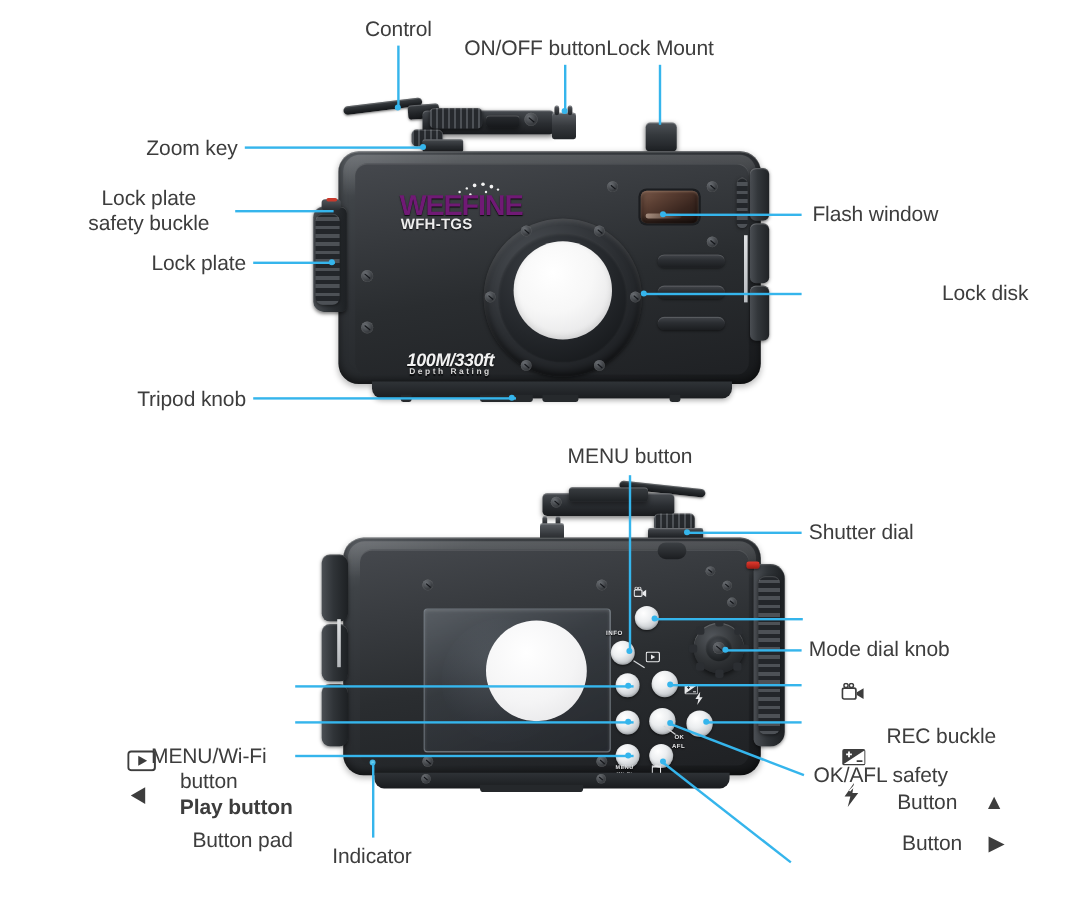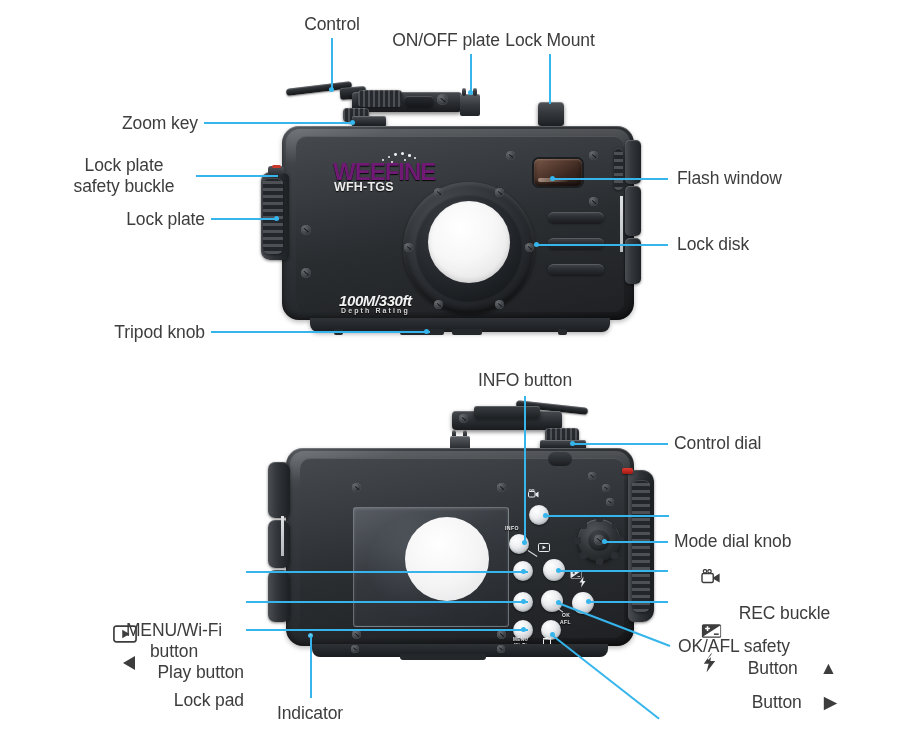--- a/index.html
+++ b/index.html
@@ -315,29 +315,29 @@
     <div class="ln lnh" style="left:211px;top:331px;width:219px;"></div>
     <div class="dot" style="left:424px;top:329px;"></div>
 
     <div class="ln lnh" style="left:552px;top:178px;width:116px;"></div>
     <div class="dot" style="left:550px;top:176px;"></div>
 
     <div class="ln lnh" style="left:536px;top:244px;width:132px;"></div>
     <div class="dot" style="left:534px;top:242px;"></div>
 
     <div class="lbl c" style="left:286px;top:14px;width:92px;">Control</div>
-    <div class="lbl c" style="left:381px;top:30px;width:130px;">ON/OFF plate</div>
+    <div class="lbl c" style="left:381px;top:30px;width:130px;">ON/OFF button</div>
     <div class="lbl c" style="left:502px;top:30px;width:96px;">Lock Mount</div>
     <div class="lbl r" style="left:60px;top:113px;width:138px;">Zoom key</div>
     <div class="lbl c" style="left:56px;top:155px;width:136px;">Lock plate
 safety buckle</div>
     <div class="lbl r" style="left:65px;top:209px;width:140px;">Lock plate</div>
     <div class="lbl r" style="left:61px;top:322px;width:144px;">Tripod knob</div>
     <div class="lbl l" style="left:677px;top:168px;width:190px;">Flash window</div>
-    <div class="lbl l" style="left:677px;top:234px;width:180px;">Lock disk</div>
+    <div class="lbl l" style="left:677px;top:234px;width:180px;text-align:right;">Lock disk</div>
   </div>
 
   <div>
 
     <div class="lever" style="left:516px;top:404px;width:72px;height:7px;border-radius:4px;transform:rotate(6deg);"></div>
     <div class="tray" style="left:452px;top:411px;width:110px;height:19px;"></div>
     <div class="tray" style="left:474px;top:406px;width:66px;height:12px;border-radius:3px;background:linear-gradient(180deg,#3a3e42,#1e2124);"></div>
     <div class="screw" style="left:459px;top:414px;width:9px;height:9px;"></div>
     <div class="onoff" style="left:452px;top:430px;width:4px;height:8px;border-radius:2px;"></div>
     <div class="onoff" style="left:463px;top:430px;width:4px;height:8px;border-radius:2px;"></div>
@@ -480,22 +480,22 @@
     <div class="dot" style="left:521px;top:627px;"></div>
 
     <div class="ln lnv" style="left:310px;top:636px;height:62px;"></div>
 
     <div class="lnd" style="left:558px;top:602px;width:120px;transform:rotate(21deg);"></div>
     <div class="dot" style="left:556px;top:600px;"></div>
 
     <div class="lnd" style="left:552px;top:634px;width:136px;transform:rotate(38deg);"></div>
     <div class="dot" style="left:550px;top:632px;"></div>
 
-    <div class="lbl c" style="left:452px;top:370px;width:146px;">INFO button</div>
-    <div class="lbl l" style="left:674px;top:433px;width:190px;">Control dial</div>
+    <div class="lbl c" style="left:452px;top:370px;width:146px;">MENU button</div>
+    <div class="lbl l" style="left:674px;top:433px;width:190px;">Shutter dial</div>
 
     <div class="lbl l" style="left:672px;top:505px;width:210px;">
       <span class="ico">
         <svg width="20" height="15" viewBox="0 0 26 20">
           <rect x="1" y="6" width="15" height="12" rx="2" fill="none" stroke="#3d3d3d" stroke-width="1.9"></rect>
           <path d="M17 10.5 L24.5 6 V18 L17 13.5 Z" fill="#3d3d3d"></path>
           <circle cx="5" cy="3" r="2.3" fill="none" stroke="#3d3d3d" stroke-width="1.6"></circle>
           <circle cx="11" cy="3" r="2.3" fill="none" stroke="#3d3d3d" stroke-width="1.6"></circle>
         </svg>
       </span><span>REC buckle</span>
@@ -516,35 +516,35 @@
 
     <div class="lbl l" style="left:672px;top:588px;width:220px;">
       <span class="ico">
         <svg width="17" height="21" viewBox="0 0 18 24">
           <path d="M11.5 0.5 L2.5 13.5 H8 L5.5 23.5 L15.5 10.2 H10 Z" fill="#3d3d3d"></path>
           <path d="M13.8 1.4 L7.2 8.2" stroke="#ffffff" stroke-width="1.6"></path>
         </svg>
       </span><span style="margin-left:13px;">Button</span><span class="tri" style="margin-left:22px;">▶</span>
     </div>
 
-    <div class="lbl r" style="left:40px;top:561px;width:204px;">
+    <div class="lbl r" style="left:40px;top:561px;width:204px;font-weight:bold;">
       <span class="ico" style="margin-right:6px;">
         <svg width="24" height="18" viewBox="0 0 26 19">
           <rect x="1" y="1" width="24" height="17" rx="2.5" fill="none" stroke="#3d3d3d" stroke-width="1.8"></rect>
           <path d="M10 5 L18 9.5 L10 14 Z" fill="#3d3d3d"></path>
         </svg>
       </span><span>Play button</span>
     </div>
 
     <div class="lbl r" style="left:40px;top:591px;width:204px;">
       <span class="ico" style="margin-right:14px;">
         <svg width="14" height="16" viewBox="0 0 14 16">
           <path d="M13 1 L1 8 L13 15 Z" fill="#3d3d3d"></path>
         </svg>
-      </span><span>Lock pad</span>
+      </span><span>Button pad</span>
     </div>
 
     <div class="lbl c" style="left:104px;top:620px;width:140px;">MENU/Wi-Fi
 button</div>
 
     <div class="lbl l" style="left:678px;top:636px;width:210px;">OK/AFL safety</div>
 
     <div class="lbl c" style="left:240px;top:703px;width:140px;">Indicator</div>
 
     <div class="lbl l" style="left:650px;top:709px;width:230px;">

